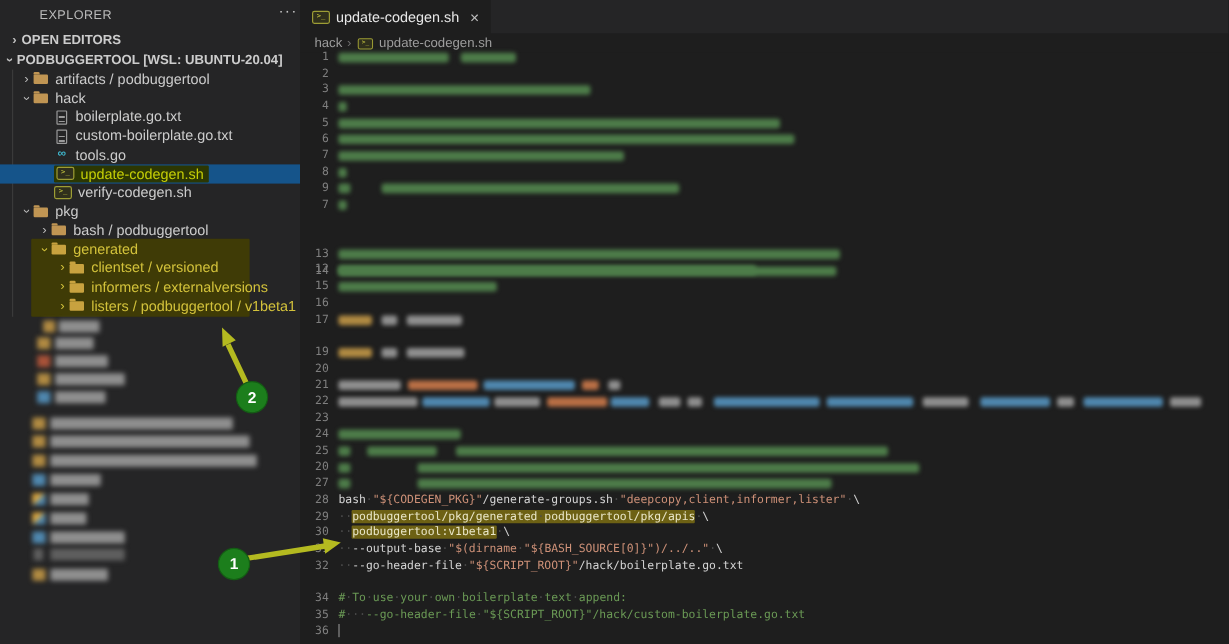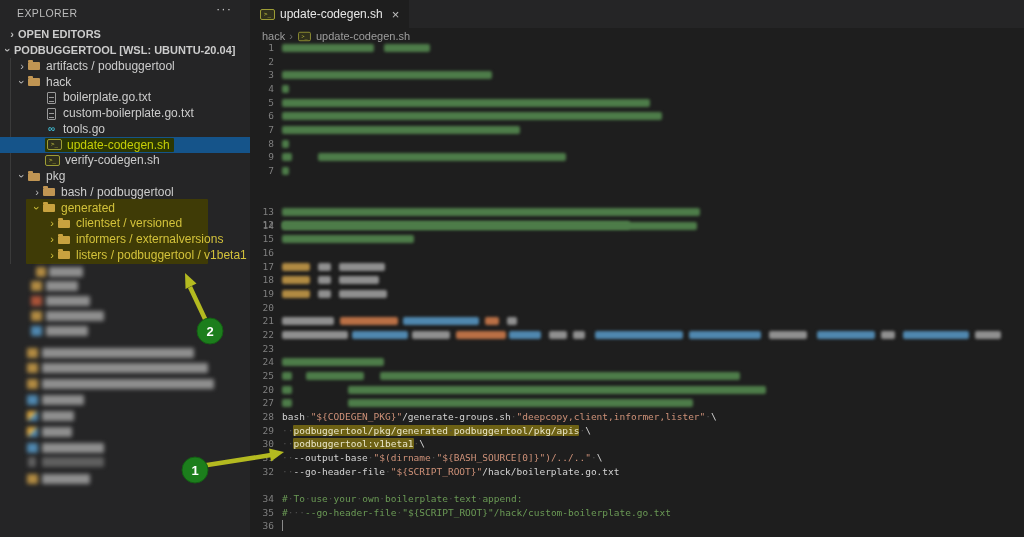--- a/index.html
+++ b/index.html
@@ -1,20 +1,20 @@
 <!DOCTYPE html>
 <html><head>
 <meta charset="utf-8">
 <style>
   html,body{margin:0;padding:0;background:#111;}
   #app{position:relative;width:1024px;height:537px;overflow:hidden;
        font-family:"Liberation Sans",sans-serif;background:#1e1e1e;}
   
   #sidebar{position:absolute;left:0;top:0;width:250px;height:537px;background:#252526;}
-  .sb-header{position:absolute;left:0;top:0;width:250px;height:26px;display:flex;align-items:center;}
+  .sb-header{position:absolute;left:16px;top:0;width:250px;height:26px;display:flex;align-items:center;}
   .sb-title{margin-left:17px;font-size:10.5px;letter-spacing:.4px;color:#bbbbbb;}
   .sb-menu{position:absolute;right:18px;top:1px;color:#c5c5c5;font-size:13px;letter-spacing:1px;cursor:pointer;}
   .sb-sect{position:absolute;left:0;width:250px;height:16px;display:flex;align-items:center;color:#cccccc;font-weight:bold;font-size:11px;}
   .chev{display:inline-block;width:12px;color:#bdbdbd;font-size:11px;line-height:10px;text-align:center;flex:0 0 12px;}
   .chev.open{transform:rotate(90deg);}
   #tree-layer{position:absolute;left:0;top:0;width:250px;height:537px;}
   .guide{position:absolute;left:10px;top:58px;width:1px;height:206px;background:#3a3a3a;}
   .grp-box{position:absolute;background:#3f3b06;border-radius:1px;}
   .trow{position:absolute;left:0;width:250px;height:15.75px;display:flex;align-items:center;color:#cccccc;font-size:12px;white-space:nowrap;cursor:pointer;}
   .trow.sel{background:#15548a;}
@@ -228,21 +228,20 @@
         <div class="cline" style="top: 79.02px;"><span class="lnum">7</span><span class="cblur"><i class="bl-green" style="margin-left: 0px; width: 238px;"></i></span></div>
         <div class="cline" style="top: 92.69px;"><span class="lnum">8</span><span class="cblur"><i class="bl-green" style="margin-left: 0px; width: 7px;"></i></span></div>
         <div class="cline" style="top: 106.36px;"><span class="lnum">9</span><span class="cblur"><i class="bl-green" style="margin-left: 0px; width: 10px;"></i><i class="bl-green" style="margin-left: 26px; width: 248px;"></i></span></div>
         <div class="cline" style="top: 120.03px;"><span class="lnum">7</span><span class="cblur"><i class="bl-green" style="margin-left: 0px; width: 7px;"></i></span></div>
         <div class="cline" style="top: 147.37px; margin-top: 27px;"><span class="lnum">12</span><span class="cblur"><i class="bl-green" style="margin-left: 0px; width: 348px;"></i></span></div>
         <div class="cline" style="top: 161.04px;"><span class="lnum">13</span><span class="cblur"><i class="bl-green" style="margin-left: 0px; width: 418px;"></i></span></div>
         <div class="cline" style="top: 174.71px;"><span class="lnum">14</span><span class="cblur"><i class="bl-green" style="margin-left: 0px; width: 415px;"></i></span></div>
         <div class="cline" style="top: 188.38px;"><span class="lnum">15</span><span class="cblur"><i class="bl-green" style="margin-left: 0px; width: 132px;"></i></span></div>
         <div class="cline" style="top: 202.05px;"><span class="lnum">16</span></div>
         <div class="cline" style="top: 215.72px;"><span class="lnum">17</span><span class="cblur"><i class="bl-tan" style="margin-left: 0px; width: 28px;"></i><i class="bl-gray" style="margin-left: 8px; width: 13px;"></i><i class="bl-gray" style="margin-left: 8px; width: 46px;"></i></span></div>
-        <div class="cline" style="top: 229.39px;"><span class="lnum">18</span><span class="cblur"><i class="bl-tan" style="margin-left: 0px; width: 28px;"></i><i class="bl-gray" style="margin-left: 8px; width: 13px;"></i><i class="bl-gray" style="margin-left: 8px; width: 40px;"></i></span></div>
         <div class="cline" style="top: 243.06px;"><span class="lnum">19</span><span class="cblur"><i class="bl-tan" style="margin-left: 0px; width: 28px;"></i><i class="bl-gray" style="margin-left: 8px; width: 13px;"></i><i class="bl-gray" style="margin-left: 8px; width: 48px;"></i></span></div>
         <div class="cline" style="top: 256.73px;"><span class="lnum">20</span></div>
         <div class="cline" style="top: 270.4px;"><span class="lnum">21</span><span class="cblur"><i class="bl-gray" style="margin-left: 0px; width: 52px;"></i><i class="bl-orange" style="margin-left: 6px; width: 58px;"></i><i class="bl-blue" style="margin-left: 5px; width: 76px;"></i><i class="bl-orange" style="margin-left: 6px; width: 14px;"></i><i class="bl-gray" style="margin-left: 8px; width: 10px;"></i></span></div>
         <div class="cline" style="top: 284.07px;"><span class="lnum">22</span><span class="cblur"><i class="bl-gray" style="margin-left: 0px; width: 66px;"></i><i class="bl-blue" style="margin-left: 4px; width: 56px;"></i><i class="bl-gray" style="margin-left: 4px; width: 38px;"></i><i class="bl-orange" style="margin-left: 6px; width: 50px;"></i><i class="bl-blue" style="margin-left: 3px; width: 32px;"></i><i class="bl-gray" style="margin-left: 8px; width: 18px;"></i><i class="bl-gray" style="margin-left: 6px; width: 12px;"></i><i class="bl-blue" style="margin-left: 10px; width: 88px;"></i><i class="bl-blue" style="margin-left: 6px; width: 72px;"></i><i class="bl-gray" style="margin-left: 8px; width: 38px;"></i><i class="bl-blue" style="margin-left: 10px; width: 58px;"></i><i class="bl-gray" style="margin-left: 6px; width: 14px;"></i><i class="bl-blue" style="margin-left: 8px; width: 66px;"></i><i class="bl-gray" style="margin-left: 6px; width: 26px;"></i></span></div>
         <div class="cline" style="top: 297.74px;"><span class="lnum">23</span></div>
         <div class="cline" style="top: 311.41px;"><span class="lnum">24</span><span class="cblur"><i class="bl-green" style="margin-left: 0px; width: 102px;"></i></span></div>
         <div class="cline" style="top: 325.08px;"><span class="lnum">25</span><span class="cblur"><i class="bl-green" style="margin-left: 0px; width: 10px;"></i><i class="bl-green" style="margin-left: 14px; width: 58px;"></i><i class="bl-green" style="margin-left: 16px; width: 360px;"></i></span></div>
         <div class="cline" style="top: 338.75px;"><span class="lnum">20</span><span class="cblur"><i class="bl-green" style="margin-left: 0px; width: 10px;"></i><i class="bl-green" style="margin-left: 56px; width: 418px;"></i></span></div>
         <div class="cline" style="top: 352.42px;"><span class="lnum">27</span><span class="cblur"><i class="bl-green" style="margin-left: 0px; width: 10px;"></i><i class="bl-green" style="margin-left: 56px; width: 345px;"></i></span></div>
         <div class="cline" style="top: 366.09px;"><span class="lnum">28</span><span class="ctext"><span class="tk-plain">bash<span class="ws">·</span></span><span class="tk-str">"${CODEGEN_PKG}"</span><span class="tk-plain">/generate-groups.sh<span class="ws">·</span></span><span class="tk-str">"deepcopy,client,informer,lister"</span><span class="tk-plain"><span class="ws">·</span>\</span></span></div>

